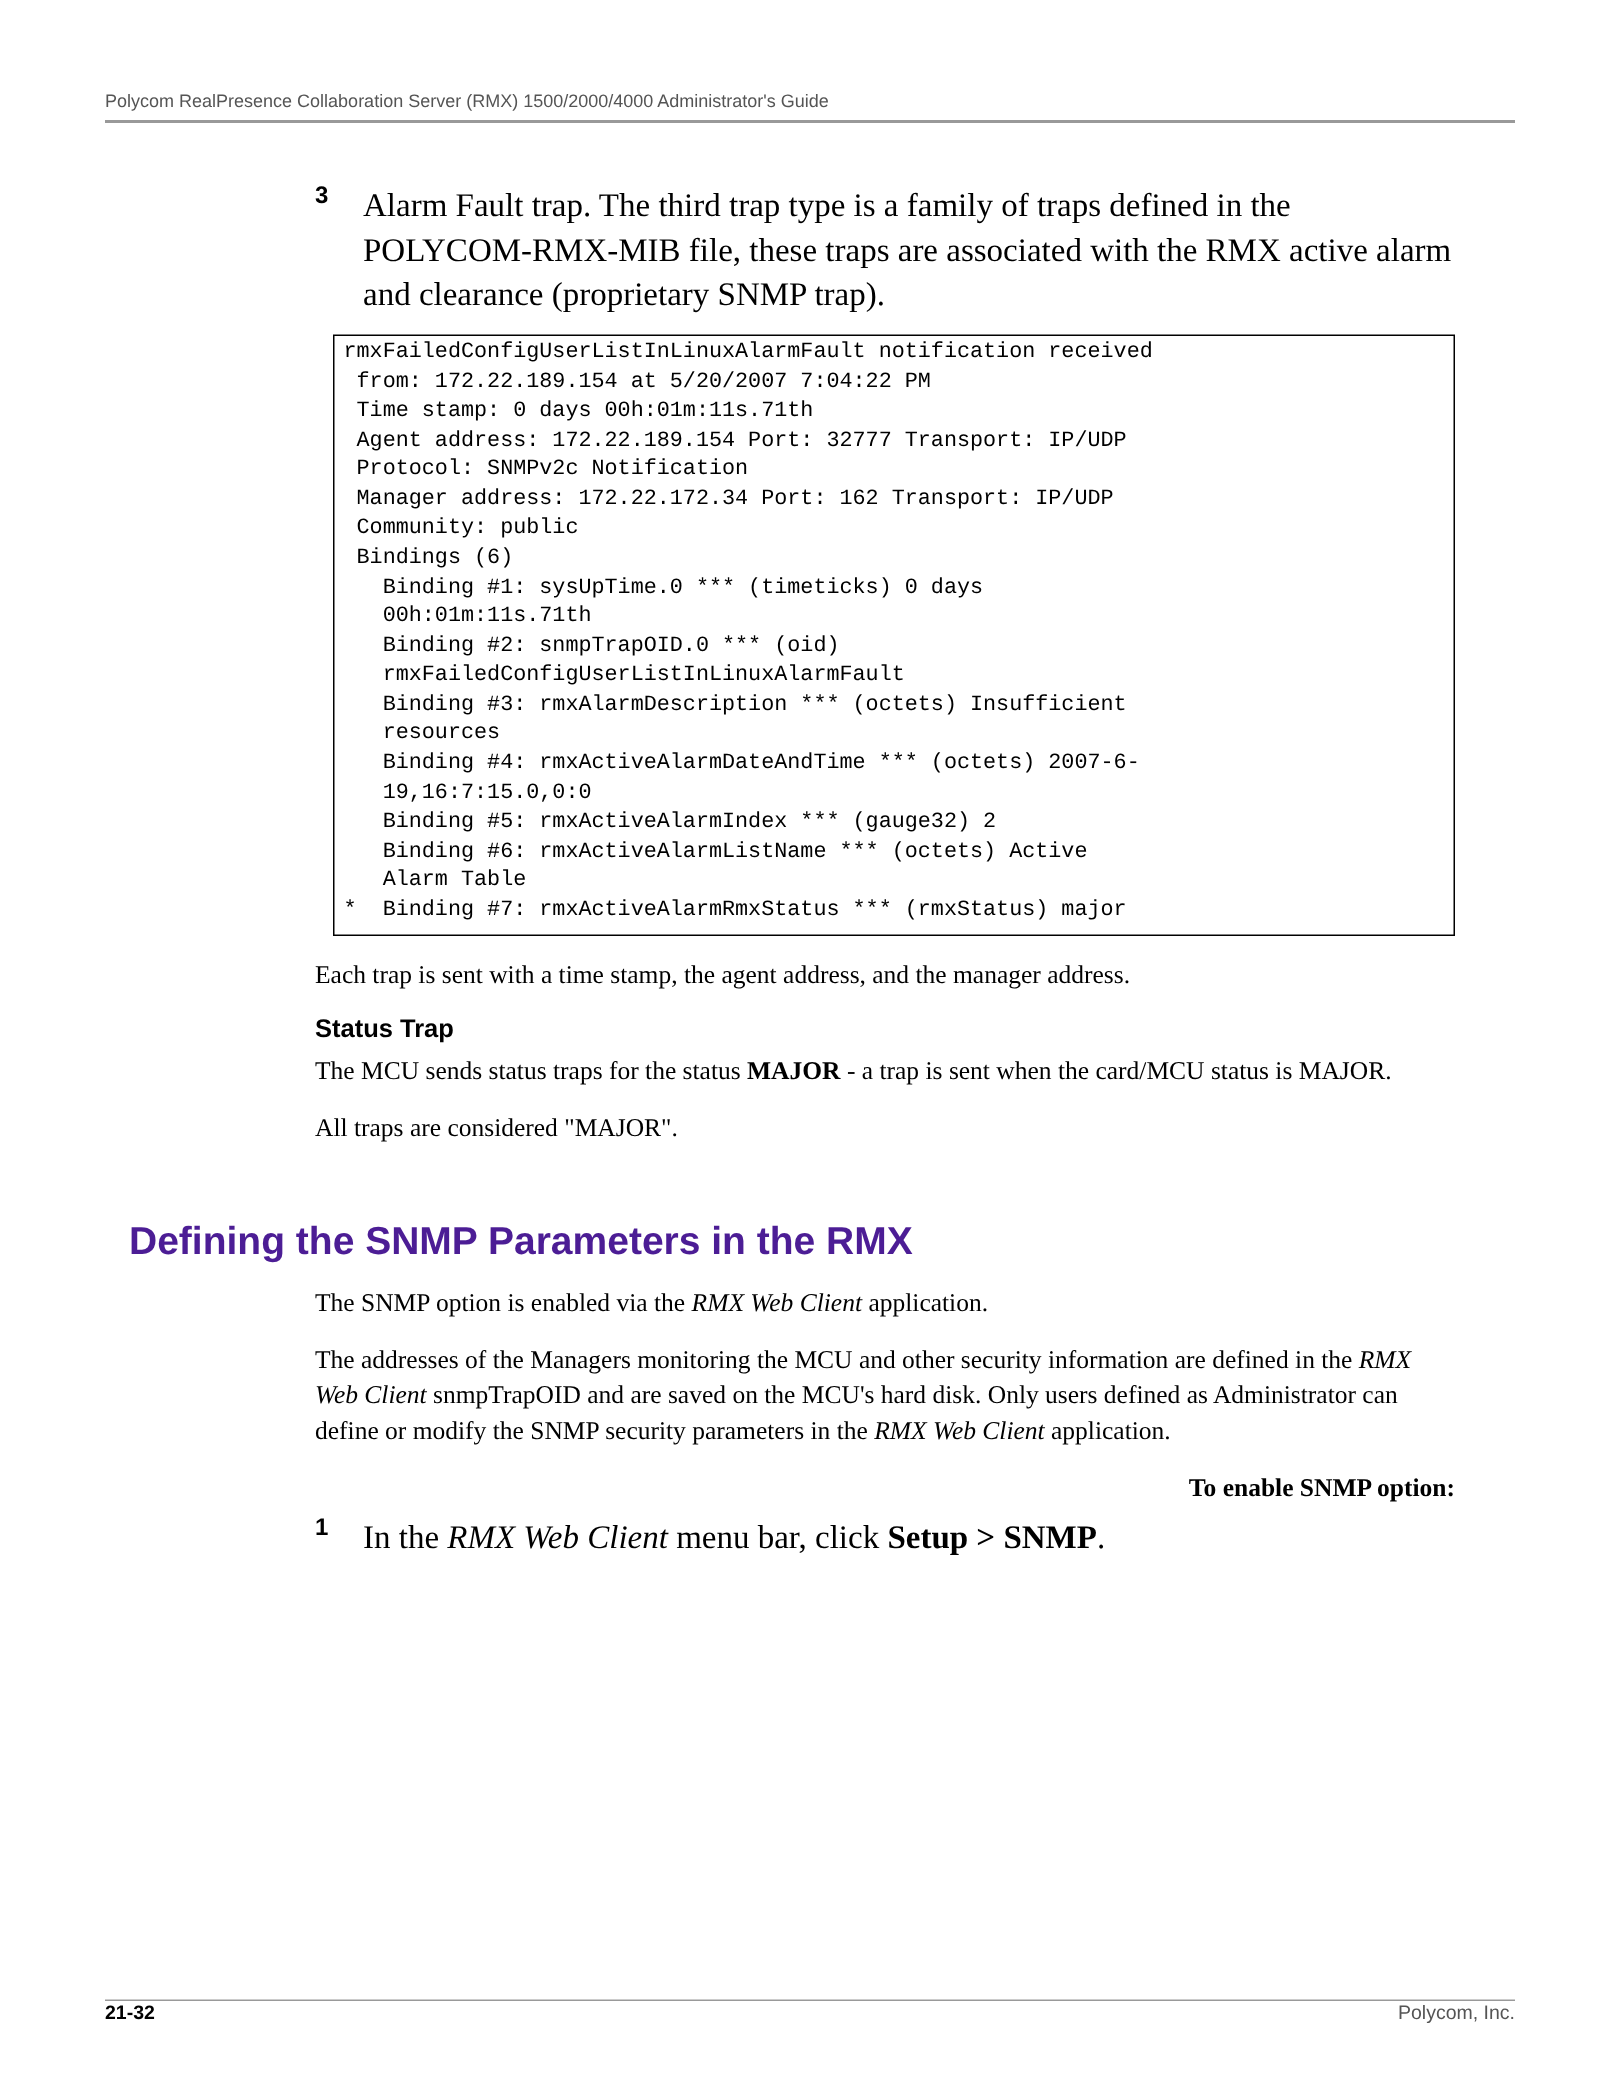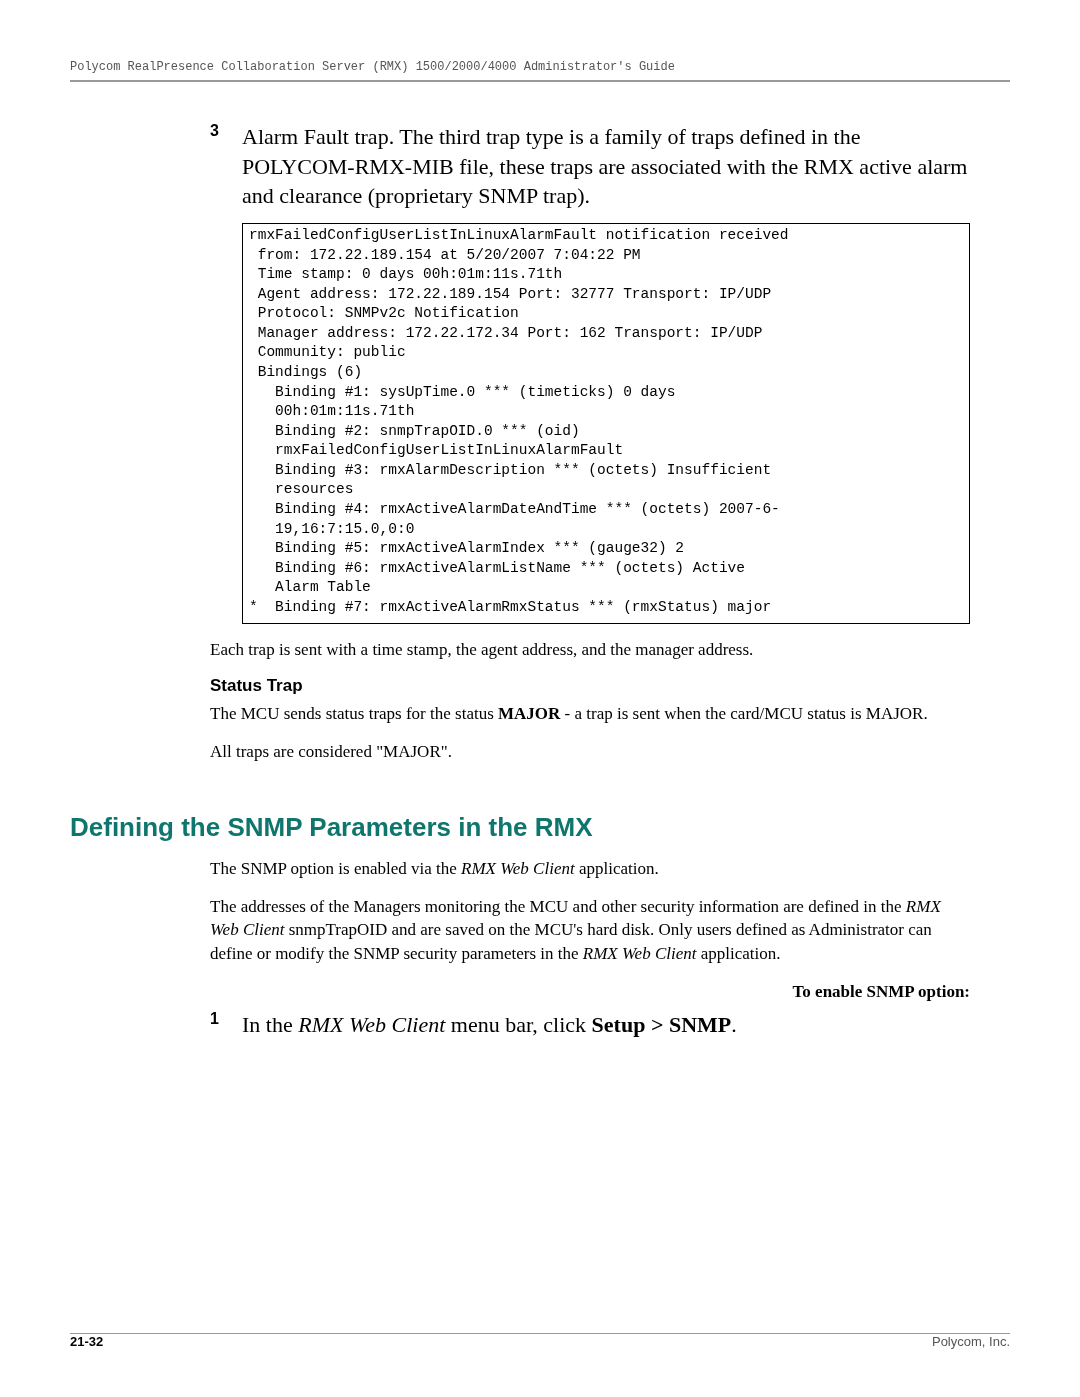--- a/index.html
+++ b/index.html
@@ -8,21 +8,21 @@
     height: 1397px;
     background: #ffffff;
     font-family: Georgia, 'Times New Roman', serif;
     color: #000000;
     position: relative;
   }
   .page {
     padding: 60px 70px 40px 70px;
   }
   .header-text {
-    font-family: Liberation Mono, monospace;
+    font-family: Liberation Sans, sans-serif;
     font-size: 12px;
     color: #555;
     margin-bottom: 6px;
   }
   .header-rule {
     border: none;
     border-top: 2px solid #999;
     margin-bottom: 40px;
   }
   .content-indent {
@@ -43,21 +43,21 @@
   .num-text {
     font-size: 22px;
     line-height: 1.35;
   }
   .code-box {
     border: 1px solid #000;
     font-family: 'Courier New', monospace;
     font-size: 14.5px;
     line-height: 1.35;
     padding: 2px 0 6px 6px;
-    margin-left: 32px;
+    margin-left: 12px;
     margin-bottom: 14px;
     white-space: pre;
   }
   .figure-caption {
     margin-left: 32px;
     font-family: Arial, Helvetica, sans-serif;
     font-size: 14px;
     font-style: italic;
     margin-bottom: 28px;
   }
@@ -76,24 +76,24 @@
     font-family: Arial, Helvetica, sans-serif;
     font-weight: bold;
     font-size: 17px;
     margin-top: 8px;
     margin-bottom: 6px;
   }
   .section-heading {
     font-family: Arial, Helvetica, sans-serif;
     font-weight: bold;
     font-size: 26px;
-    color: #0f766e;
+    color: #4c1d95;
     margin-top: 48px;
     margin-bottom: 14px;
-    margin-left: 0;
+    margin-left: 16px;
   }
   .bold { font-weight: bold; }
   .italic { font-style: italic; }
   .footer {
     position: absolute;
     bottom: 48px;
     left: 70px;
     right: 70px;
     border-top: 1px solid #999;
     padding-top: 0;

